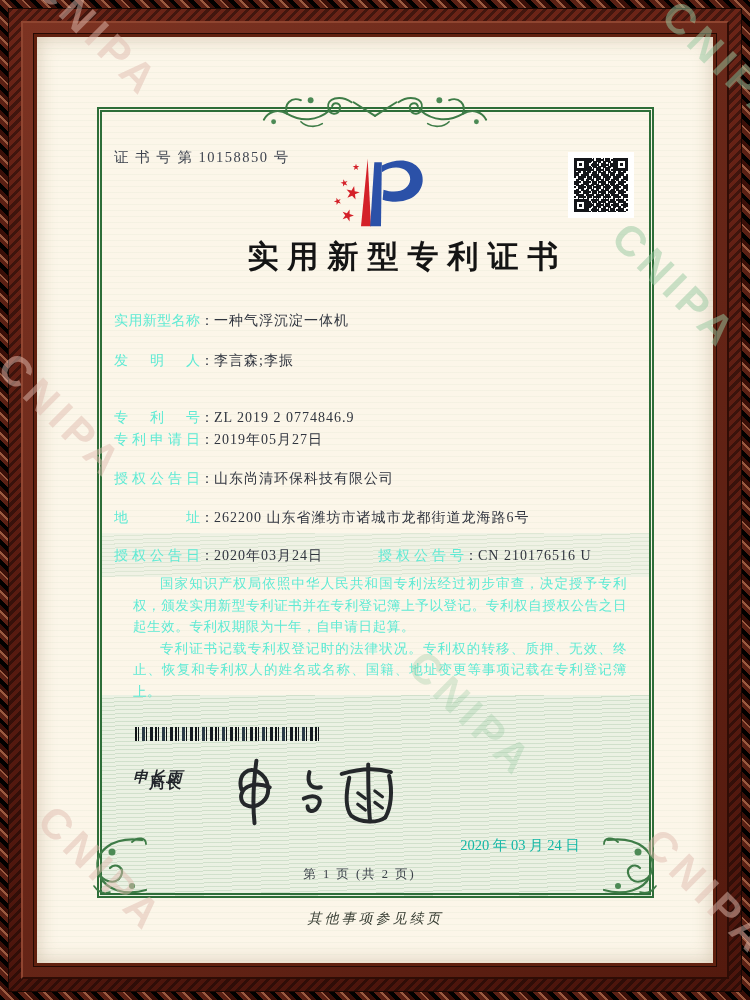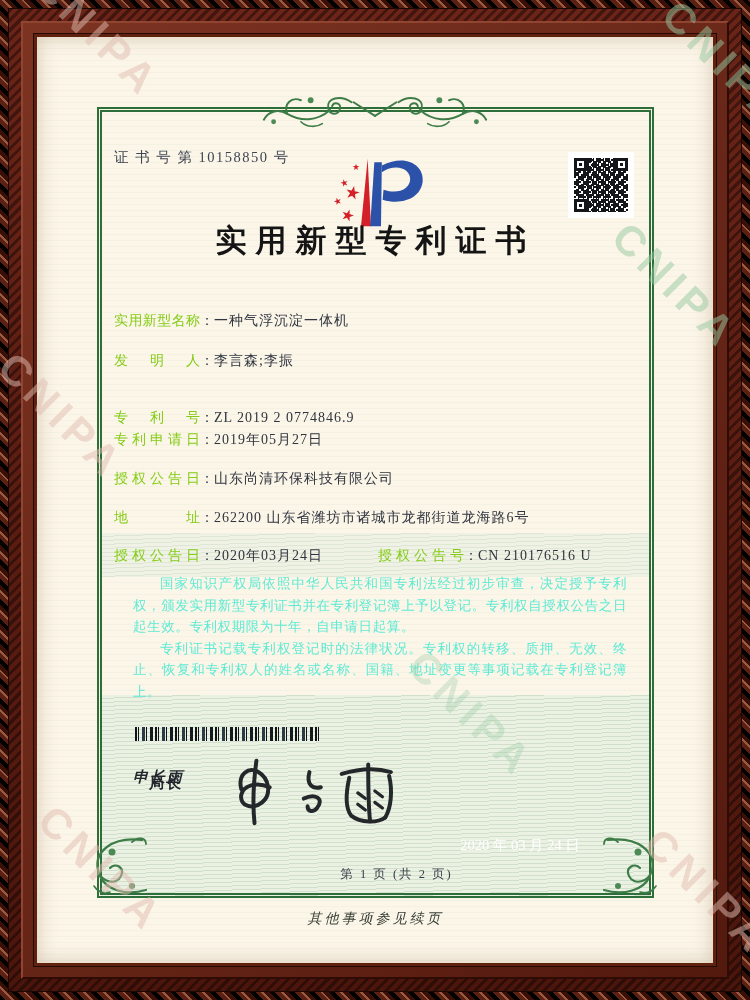--- a/index.html
+++ b/index.html
@@ -26,34 +26,34 @@
   .zone-lower{left:100px;top:695px;width:551px;height:201px;opacity:.8;}
 
   
   .gborder{left:97px;top:107px;width:557px;height:791px;z-index:7;border:5px double #2e6e39;box-sizing:border-box;}
 
   .orn{z-index:8;}
 
   
   .txt{z-index:10;color:#363b46;}
   .certno{left:114px;top:148px;font-size:14.5px;letter-spacing:1.5px;color:#3f4550;}
-  .title{left:97px;top:220px;width:557px;text-align:center;font-size:31px;font-weight:bold;
-         color:#141414;letter-spacing:9px;font-family:"DejaVu Serif","Liberation Serif",serif;}
+  .title{left:97px;top:236px;width:557px;text-align:center;font-size:31px;font-weight:bold;
+         color:#141414;letter-spacing:9px;font-family:"DejaVu Serif","Liberation Serif",serif;padding-left:32px;}
   .frow{left:114px;width:520px;font-size:14px;height:18px;white-space:nowrap;}
-  .flabel{display:inline-block;width:86px;text-align:justify;text-align-last:justify;vertical-align:top;color:#84cc16;}
+  .flabel{display:inline-block;width:86px;text-align:justify;text-align-last:justify;vertical-align:top;color:#5eead4;}
   .fcolon{display:inline-block;width:14px;color:#333945;}
   .fval{letter-spacing:1px;color:#30353f;}
   .grant-right{position:absolute;left:264px;top:0;white-space:nowrap;}
   .paras{left:133px;top:573px;width:494px;z-index:10;font-size:13.5px;line-height:21.5px;
          color:#5eead4;letter-spacing:.6px;text-align:justify;}
   .paras p{margin:0;text-indent:2em;}
   .signer{left:133px;z-index:10;font-size:15px;font-weight:bold;color:#23262c;
           font-family:"Liberation Sans","DejaVu Sans",sans-serif;letter-spacing:2px;}
-  .issue-date{left:430px;top:836px;width:180px;text-align:center;font-size:14.5px;color:#ffffff;z-index:10;}
-  .pageinfo{left:97px;top:866px;width:525px;text-align:center;font-size:12.5px;color:#3a4049;letter-spacing:2px;z-index:10;margin-left:37px;}
+  .issue-date{left:430px;top:836px;width:180px;text-align:center;font-size:14.5px;color:#14b8a6;z-index:10;}
+  .pageinfo{left:97px;top:866px;width:525px;text-align:center;font-size:12.5px;color:#3a4049;letter-spacing:2px;z-index:10;}
   .footnote{left:97px;top:910px;width:557px;text-align:center;font-size:14px;color:#3a4036;letter-spacing:3px;z-index:10;
             font-style:italic;}
 
   
   .barcode{left:135px;top:727px;width:186px;height:14px;z-index:10;
     background:repeating-linear-gradient(90deg,
       #101418 0 2px,rgba(0,0,0,0) 2px 3px,
       #101418 3px 4px,rgba(0,0,0,0) 4px 7px,
       #2a3a46 7px 10px,rgba(0,0,0,0) 10px 11px,
       #101418 11px 12px,rgba(0,0,0,0) 12px 15px,

